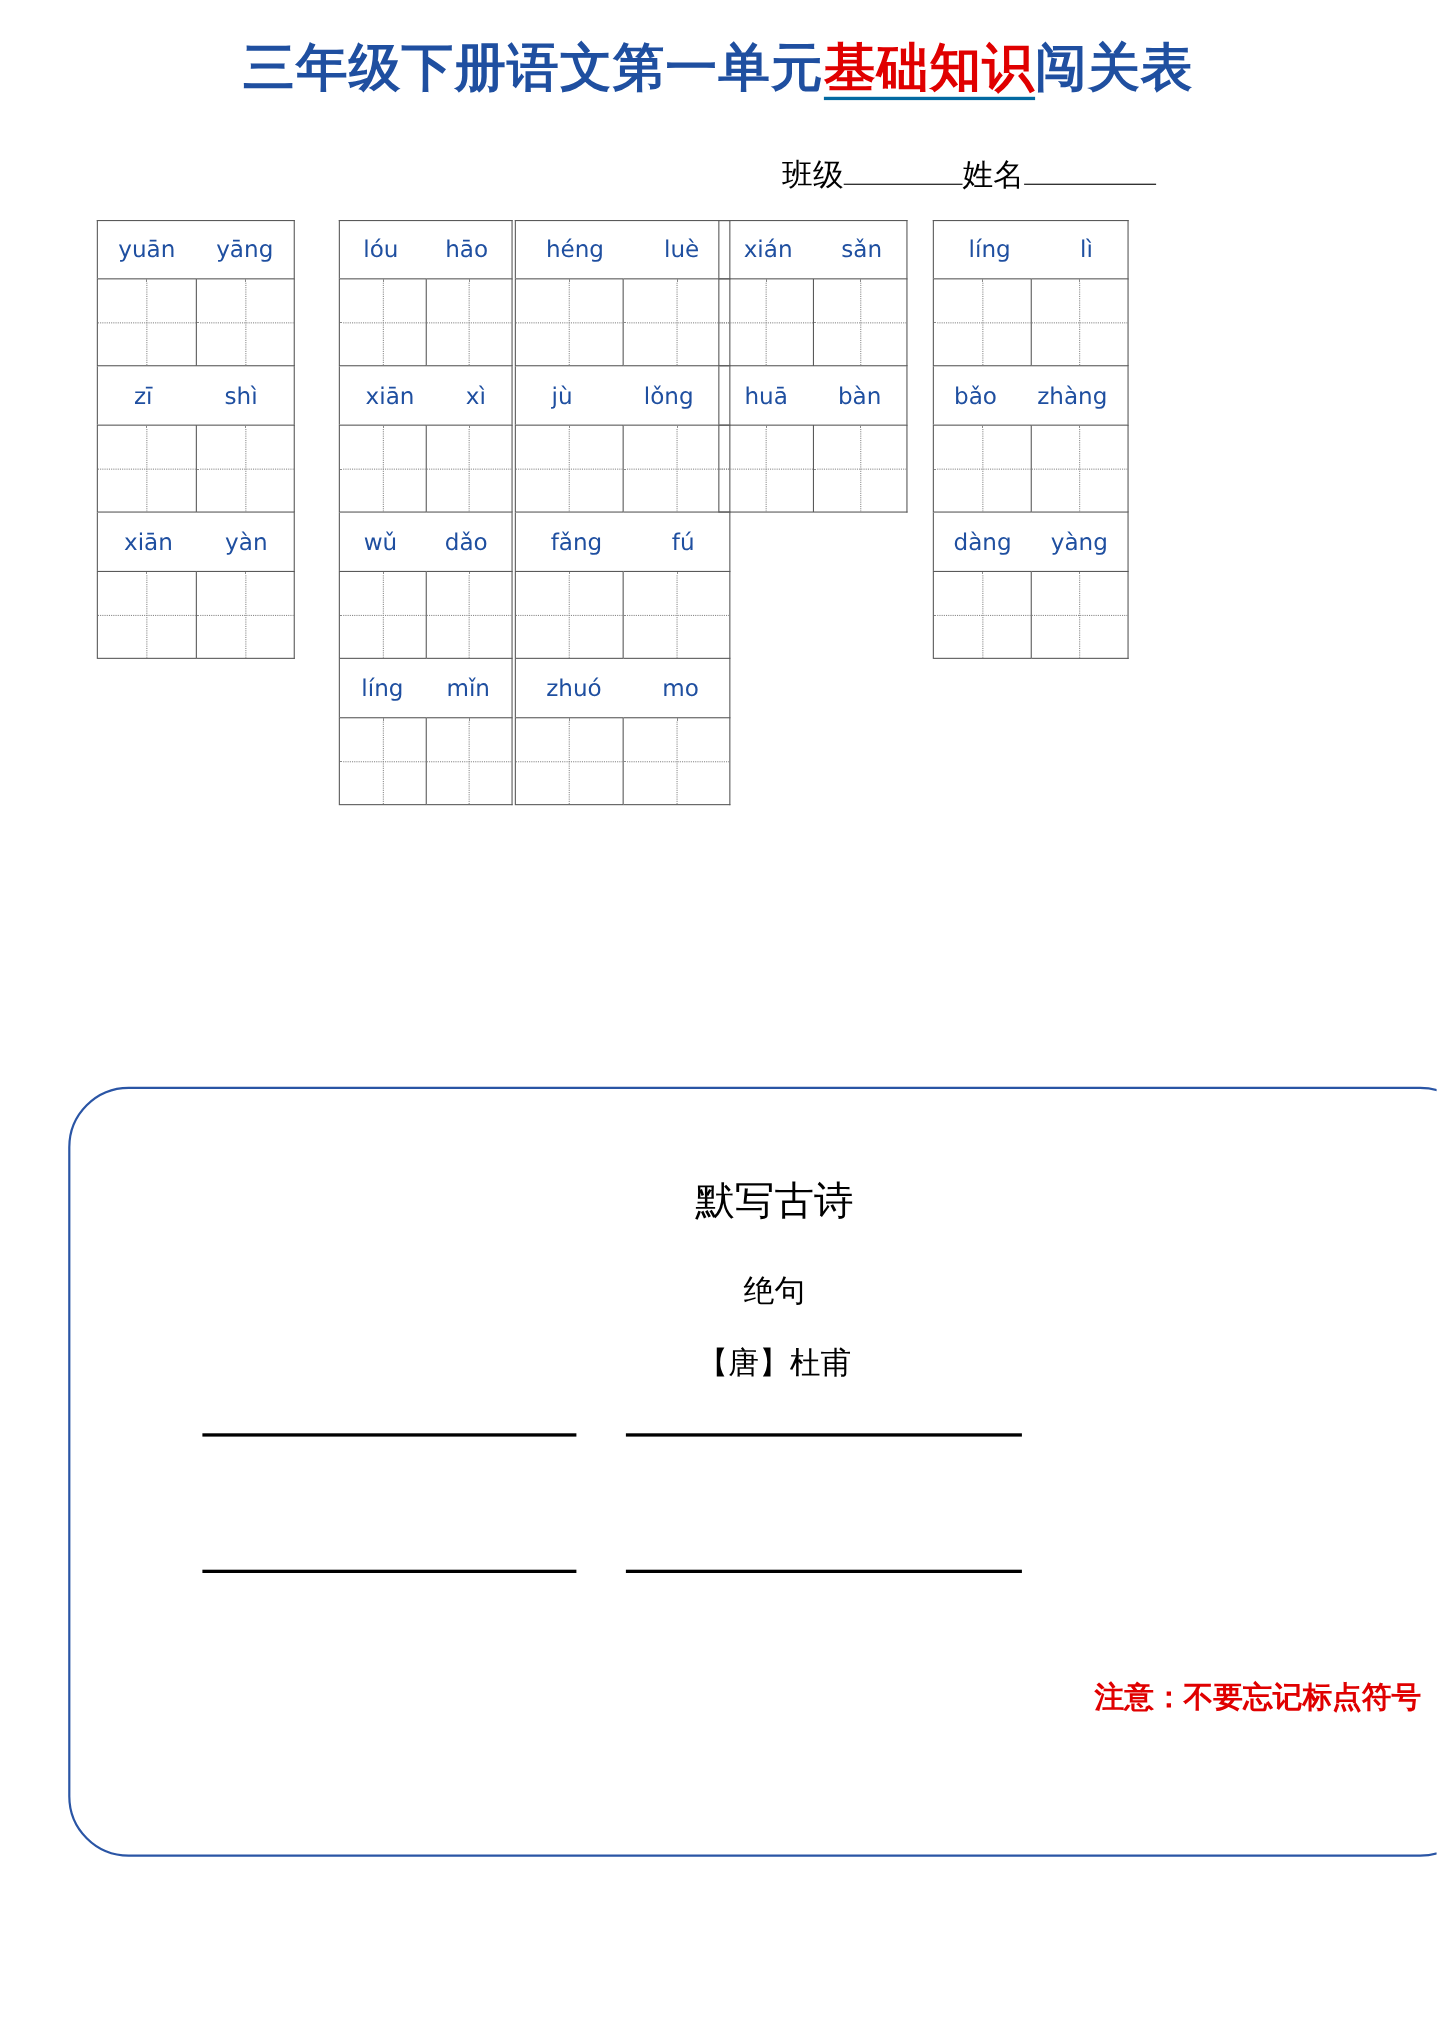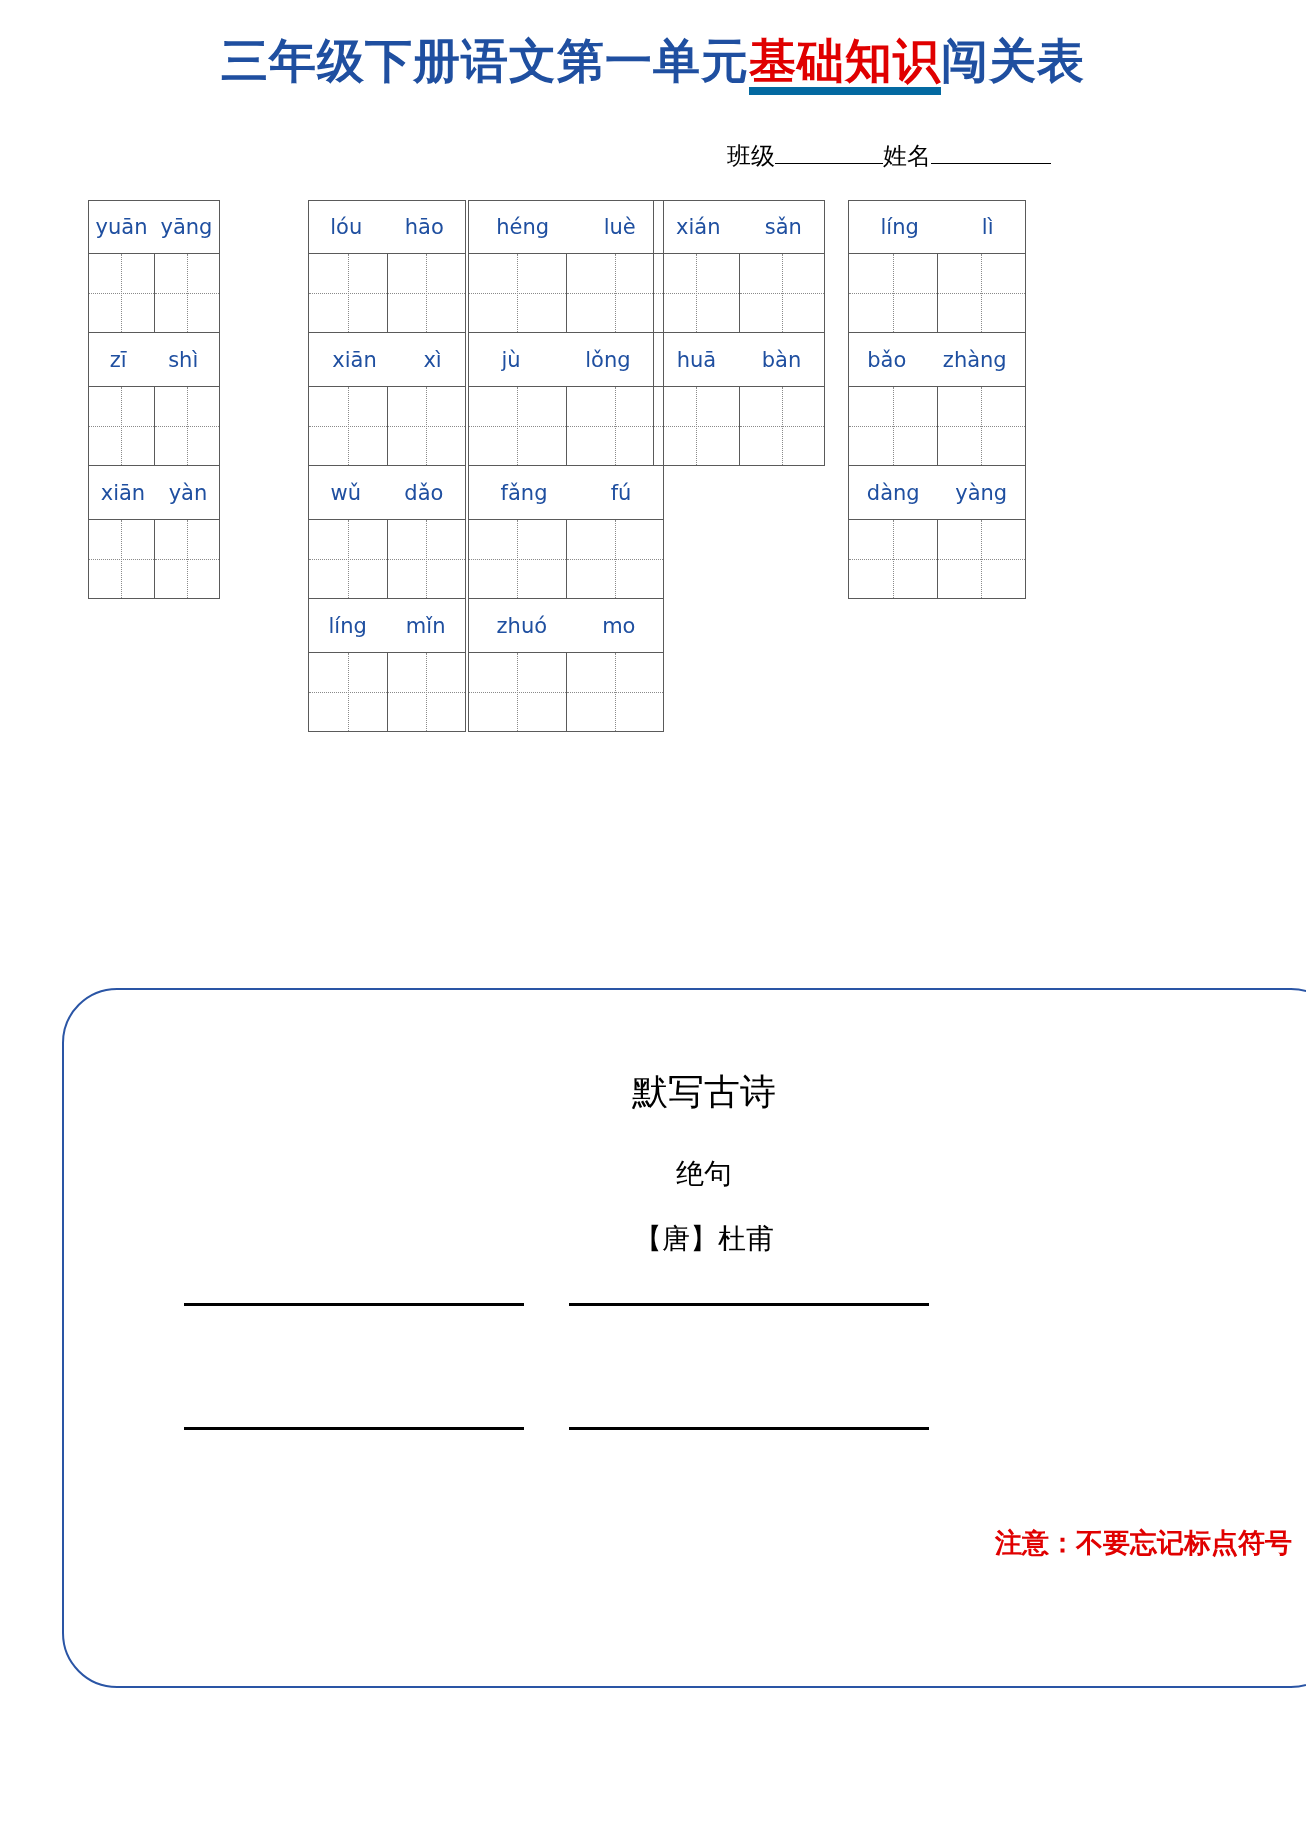--- a/index.html
+++ b/index.html
@@ -23,29 +23,29 @@
     width: 100%;
     text-align: center;
     font-size: 47px;
     font-weight: bold;
     color: #1f4fa0;
     letter-spacing: 1px;
     white-space: nowrap;
   }
   #title .hl {
     color: #e00000;
-    border-bottom: 8px solid #0369a1;
+    border-bottom: 3px solid #0369a1;
   }
 
   
   #namerow {
     position: absolute;
     top: 140px;
     right: 255px;
-    font-size: 24px;
+    font-size: 28px;
     color: #000;
     font-family: "Liberation Serif", serif;
   }
   #namerow .blank {
     display: inline-block;
     border-bottom: 1.5px solid #000;
     height: 22px;
   }
   #namerow .b1 { width: 108px; }
   #namerow .b2 { width: 120px; }
@@ -166,21 +166,21 @@
 
 <div id="title">
   <span>三年级下册语文第一单元</span><span class="hl">基础知识</span><span>闯关表</span>
 </div>
 
 <div id="namerow">
   <span>班级</span><span class="blank b1"></span><span>姓名</span><span class="blank b2"></span>
 </div>
 
 <div id="gridarea">
-    <div class="col" style="left: 0px; width: 132px;">
+    <div class="col" style="left: 0px; width: 180px;">
       <div class="block">
         <div class="pinyin-row">
           <span>yuān</span>
           <span>yāng</span>
         </div>
         <div class="tian-row">
           <div class="cell"></div>
           <div class="cell"></div>
         </div>
       </div>

